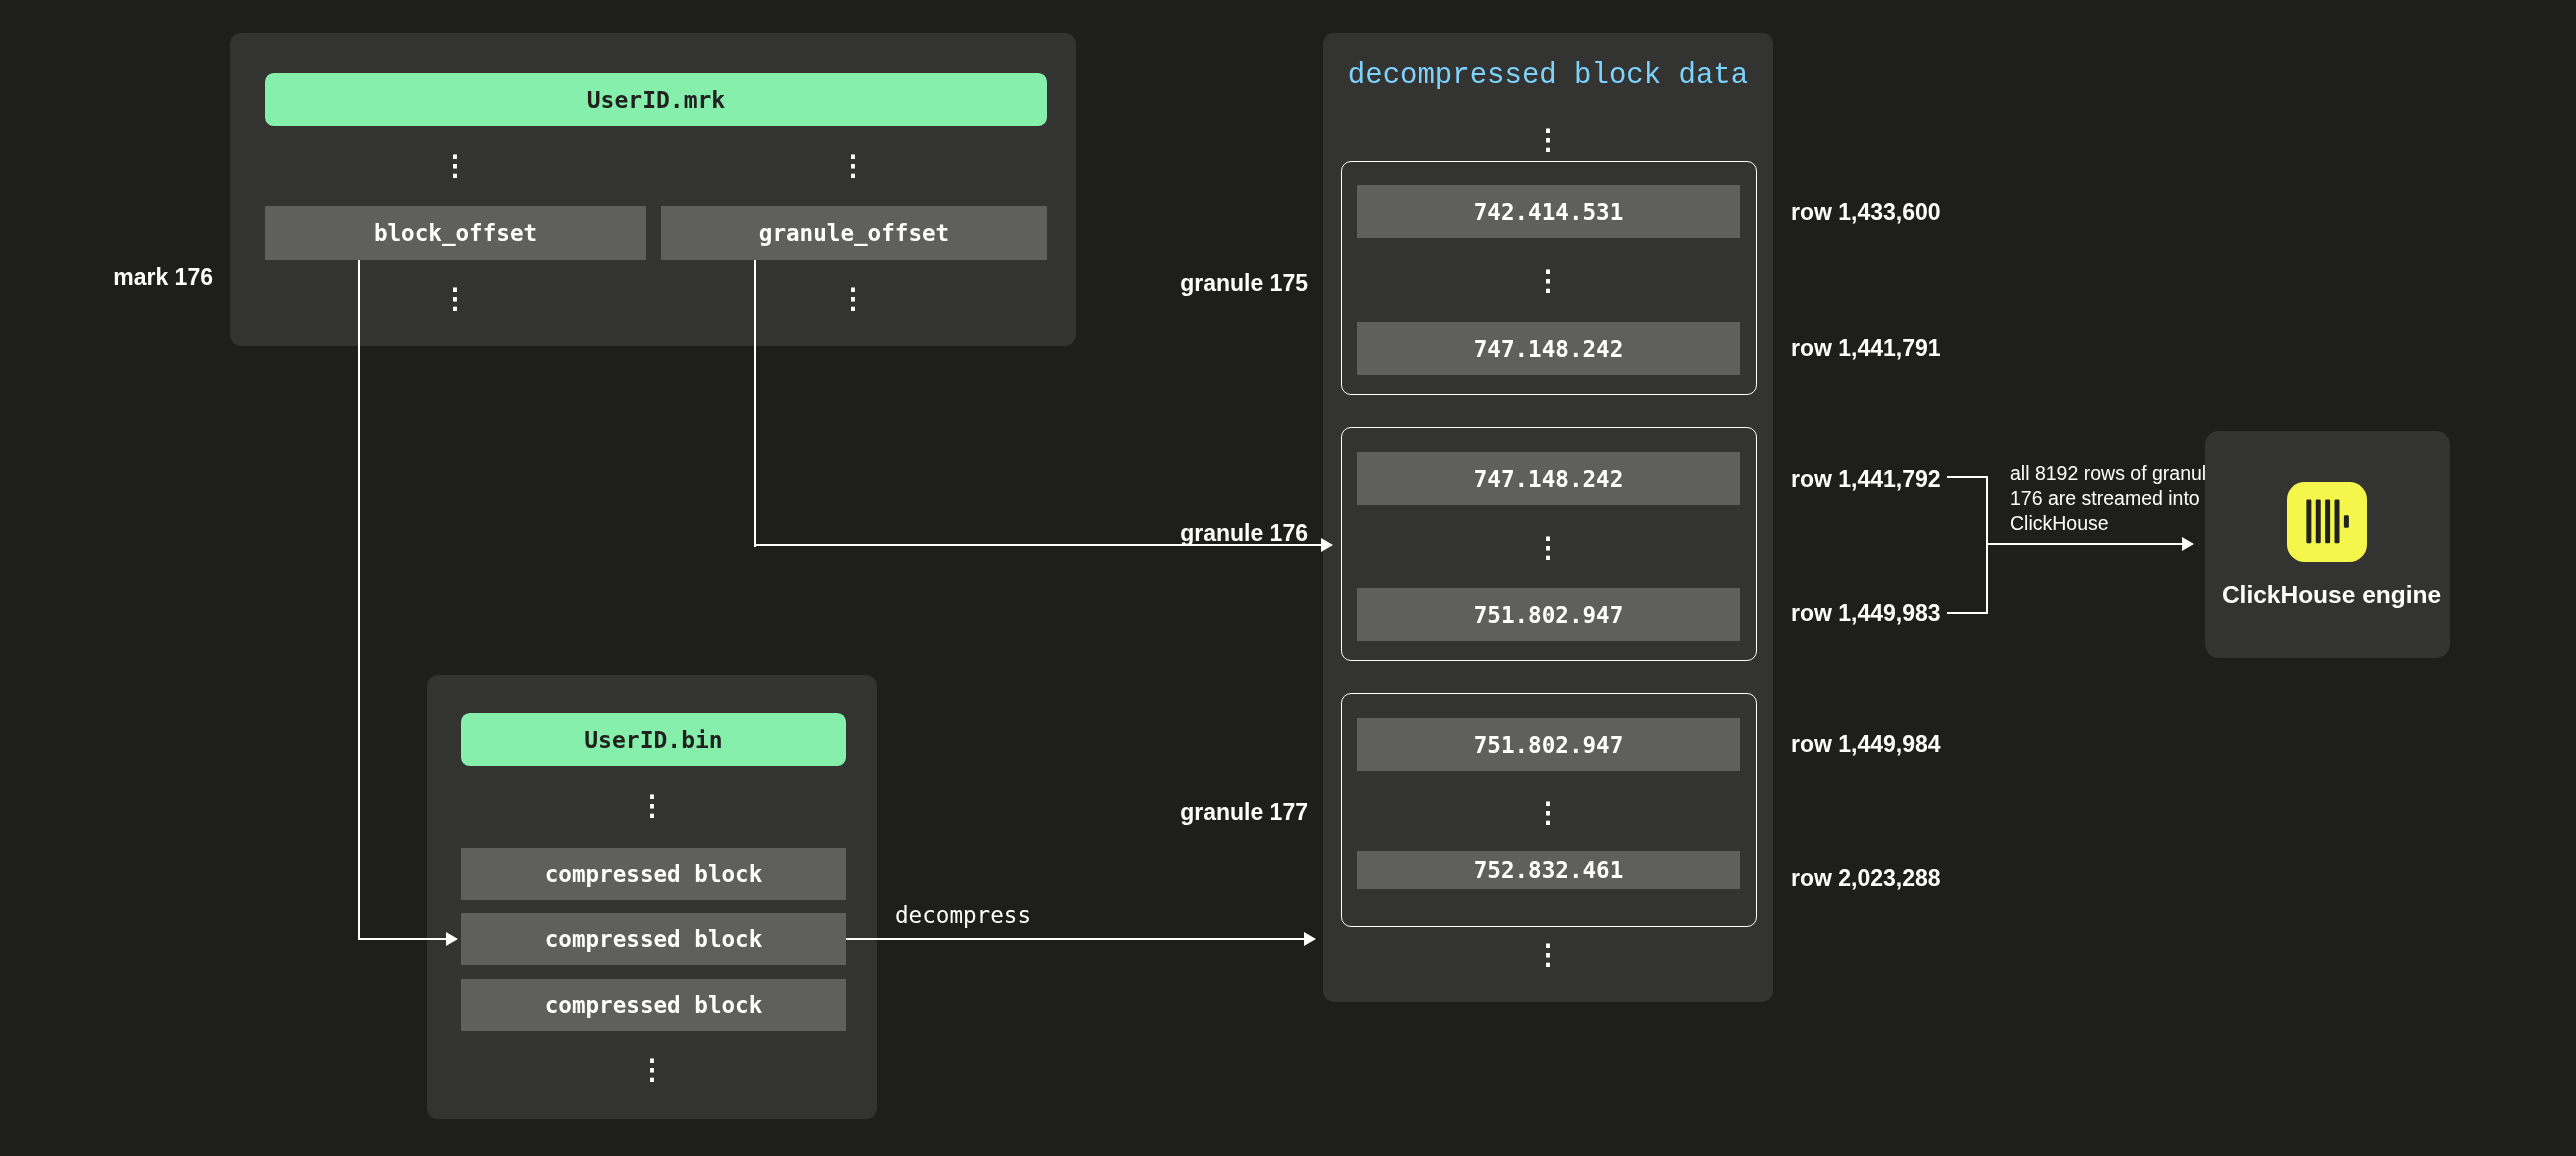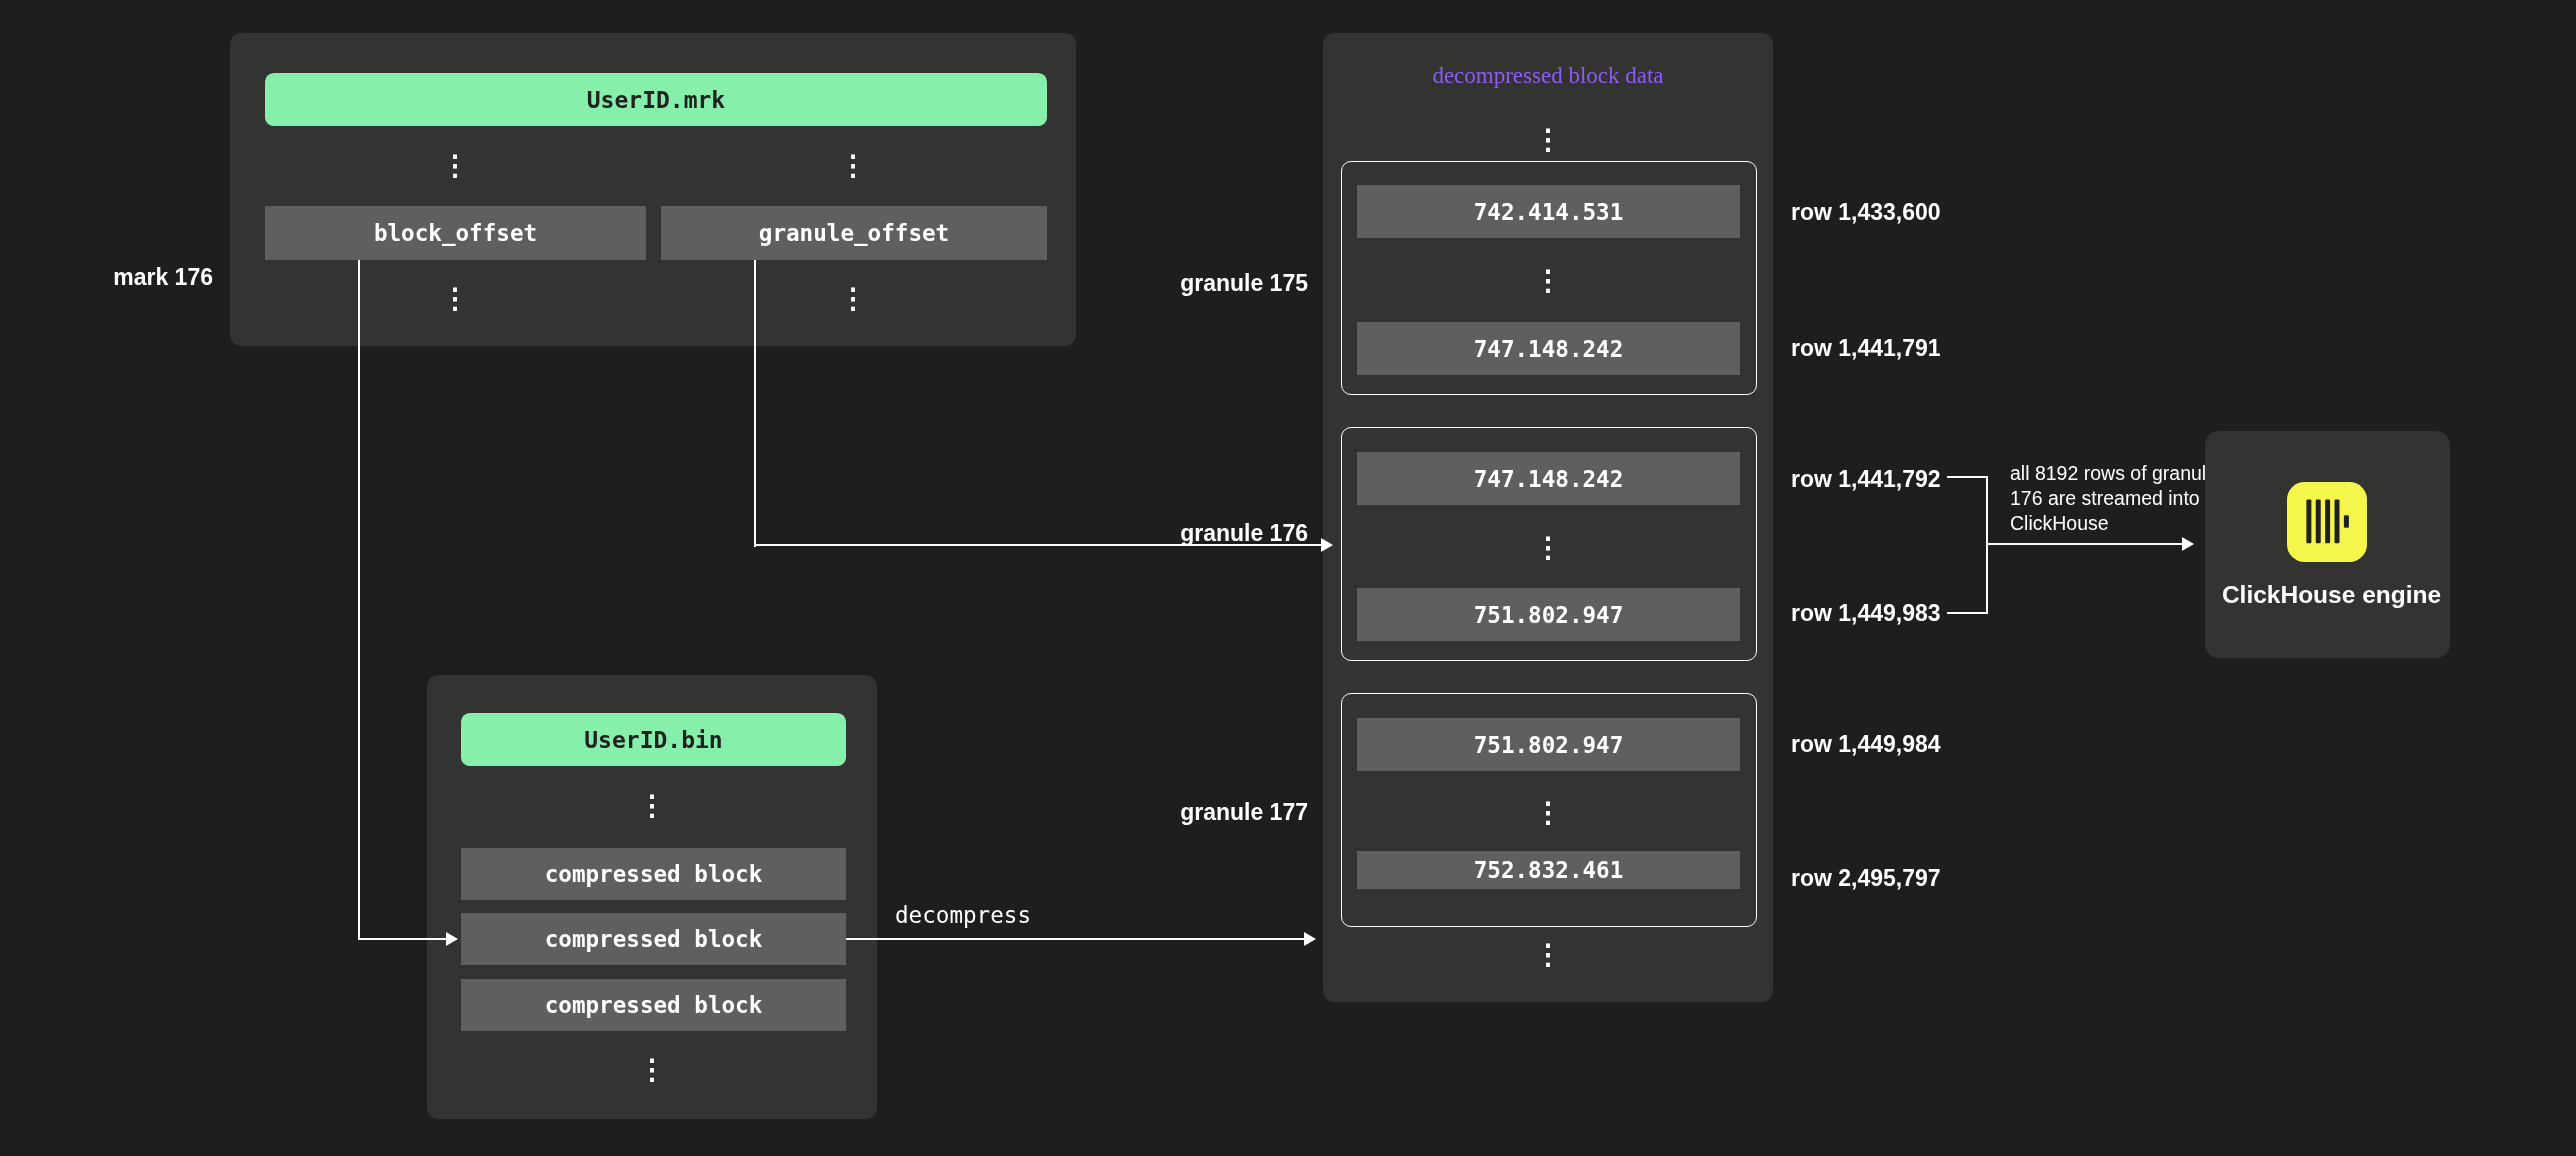--- a/index.html
+++ b/index.html
@@ -64,23 +64,23 @@
   .mono-label {
     position: absolute;
     color: #ffffff;
     font-family: "DejaVu Sans Mono", "Liberation Mono", monospace;
     font-size: 22.6px;
     line-height: 25px;
     white-space: nowrap;
   }
   .dec-title {
     position: absolute;
-    color: #8b5cf6;
-    font-family: Liberation Serif, serif;
-    font-size: 23px;
+    color: #7dd3fc;
+    font-family: Liberation Mono, monospace;
+    font-size: 29px;
     line-height: 25px;
     text-align: center;
   }
   .vline, .hline {
     position: absolute;
     background: #ffffff;
   }
   .vline { width: 1.9px; }
   .hline { height: 1.9px; }
   .arrow-e {
@@ -180,21 +180,21 @@
 
   <div class="side-label" style="left:1069px;top:269px;width:239px;text-align:right;">granule 175</div>
   <div class="side-label" style="left:1069px;top:519px;width:239px;text-align:right;">granule 176</div>
   <div class="side-label" style="left:1069px;top:798px;width:239px;text-align:right;">granule 177</div>
 
   <div class="side-label" style="left:1791px;top:198px;">row 1,433,600</div>
   <div class="side-label" style="left:1791px;top:334px;">row 1,441,791</div>
   <div class="side-label" style="left:1791px;top:465px;">row 1,441,792</div>
   <div class="side-label" style="left:1791px;top:599px;">row 1,449,983</div>
   <div class="side-label" style="left:1791px;top:730px;">row 1,449,984</div>
-  <div class="side-label" style="left:1791px;top:864px;">row 2,495,797</div>
+  <div class="side-label" style="left:1791px;top:864px;">row 2,023,288</div>
 
   <div class="vline" style="left:358px;top:260px;height:680px;"></div>
   <div class="hline" style="left:358px;top:938px;width:89px;"></div>
   <div class="arrow-e" style="left:446px;top:932px;"></div>
 
   <div class="vline" style="left:754px;top:260px;height:287px;"></div>
   <div class="hline" style="left:754px;top:544px;width:568px;"></div>
   <div class="arrow-e" style="left:1321px;top:538px;"></div>
 
   <div class="mono-label" style="left:895px;top:903px;">decompress</div>

